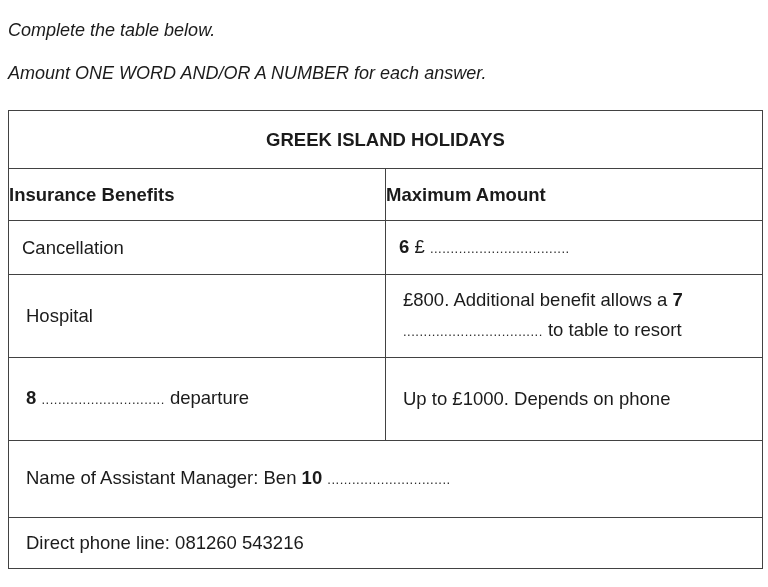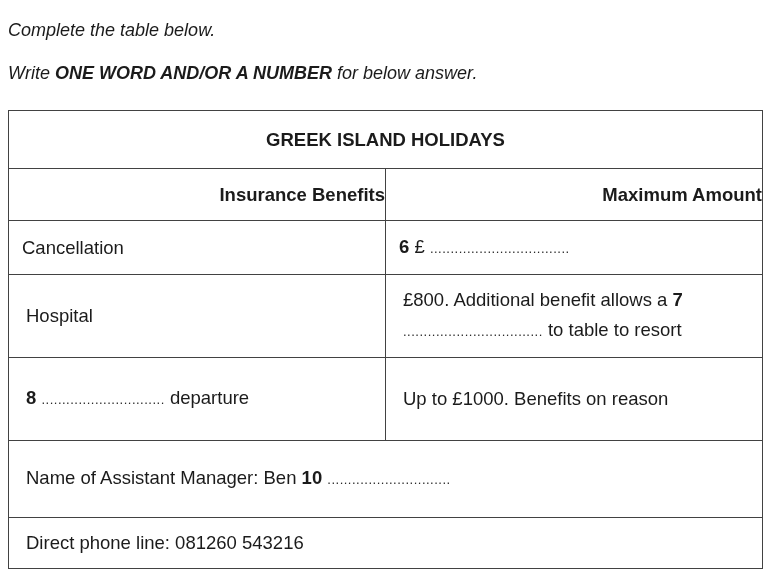--- a/index.html
+++ b/index.html
@@ -15,21 +15,21 @@
 
   
   .instr {
     font-style: italic;
     font-size: 18px;
     line-height: 24px;
     color: #1b1b1b;
   }
   .instr-1 { margin-top: 14px; }
   .instr-2 { margin-top: 19px; }
-  .instr b { font-weight: bold; font-style: italic; text-align: center; }
+  .instr b { font-weight: normal; font-style: italic; text-align: center; }
 
   
   table.worksheet {
     border-collapse: collapse;
     width: 755px;
     margin-top: 25px;
     table-layout: fixed;
   }
   table.worksheet td {
     border: 1px solid #424242;
@@ -44,21 +44,21 @@
   td.col-amount  { padding-left: 22px; }
 
   tr.r-title td {
     height: 58px;
     text-align: center;
     font-weight: bold;
     padding: 0;
   }
   tr.r-head td {
     height: 52px;
-    text-align: right;
+    text-align: left;
     font-weight: bold;
     padding: 0;
   }
   tr.r-cancel td     { height: 54px; padding-left: 13px; }
   tr.r-hospital td   { height: 83px; }
   tr.r-departure td  { height: 83px; }
   tr.r-belongings td { height: 52px; }
   tr.r-manager td    { height: 77px; margin-left: 16px; }
   tr.r-phone td      { height: 51px; }
 
@@ -70,21 +70,21 @@
     white-space: nowrap;
   }
 </style>
 </head>
 <body>
 
 <div class="page">
 
   <p class="instr instr-1">Complete the table below.</p>
 
-  <p class="instr instr-2"><span>Write</span> <b>ONE WORD AND/OR A NUMBER</b> <span>for below answer.</span></p>
+  <p class="instr instr-2"><span>Amount</span> <b>ONE WORD AND/OR A NUMBER</b> <span>for each answer.</span></p>
 
   <table class="worksheet">
     <tbody>
         <tr class="r-title">
       <td colspan="2">GREEK ISLAND HOLIDAYS</td>
     </tr>
 
     <tr class="r-head">
       <td class="col-benefit">Insurance Benefits</td>
       <td class="col-amount">Maximum Amount</td>
@@ -95,21 +95,21 @@
       <td class="col-amount"><span class="qnum">6</span> <span>£</span> <span class="dots">..................................</span></td>
     </tr>
 
     <tr class="r-hospital">
       <td class="col-benefit">Hospital</td>
       <td class="col-amount"><span>£800. Additional benefit allows a</span> <span class="qnum">7</span> <span class="dots">..................................</span> <span>to table to resort</span></td>
     </tr>
 
     <tr class="r-departure">
       <td class="col-benefit"><span class="qnum">8</span> <span class="dots">..............................</span> <span>departure</span></td>
-      <td class="col-amount">Up to £1000. Benefits on reason</td>
+      <td class="col-amount">Up to £1000. Depends on phone</td>
     </tr>
 
 
     <tr class="r-manager">
       <td colspan="2"><span>Name of Assistant Manager: Ben</span> <span class="qnum">10</span> <span class="dots">..............................</span></td>
     </tr>
 
     <tr class="r-phone">
       <td colspan="2">Direct phone line: 081260 543216</td>
     </tr>

